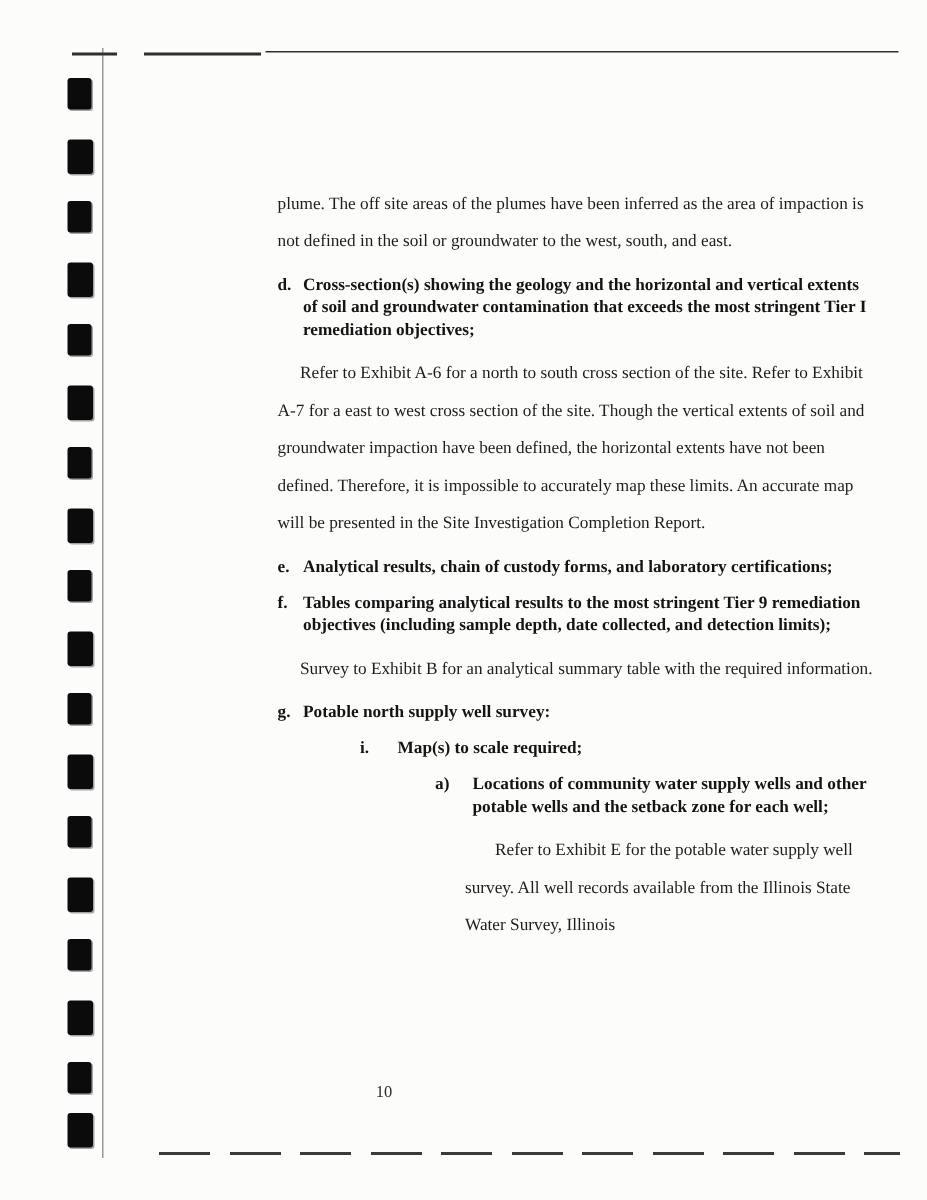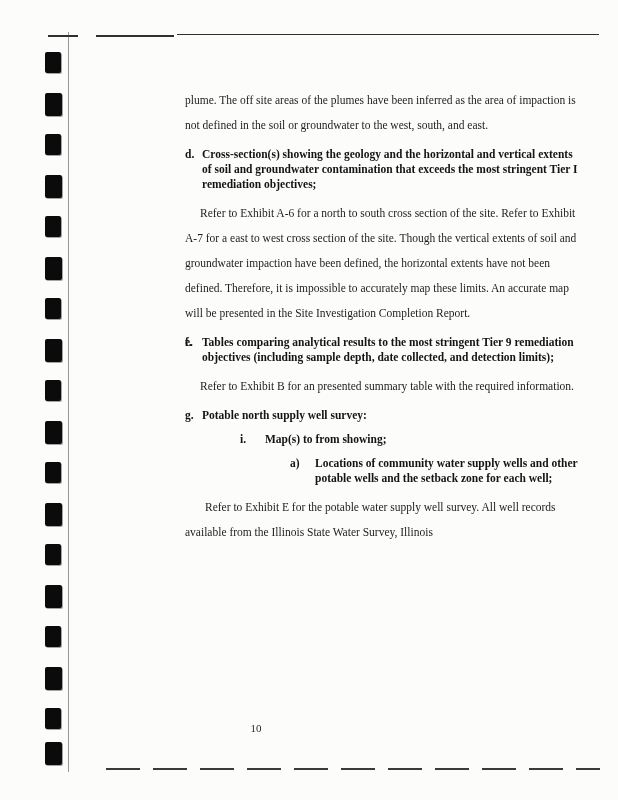--- a/index.html
+++ b/index.html
@@ -27,29 +27,29 @@
     box-shadow:1px 1px 0 rgba(0,0,0,.35);
   }
   .hole:nth-child(odd){ height:21px; width:16px; }
 
   
   .doc {
     position:absolute; left:185px; top:88px; width:398px;
     font-size:11.5px; line-height:25px; color:#1d1d1d;
   }
   .para { margin:0 0 9px; text-indent:15px; text-align:left; }
-  .para.no-indent { text-indent:0; }
+  .para.no-indent { text-indent:0;margin-top:36px; }
   .item {
     position:relative; padding-left:17px; margin:2px 0 9px;
     font-weight:bold; line-height:15px; color:#141414;
   }
   .item > .lbl { position:absolute; left:0; top:0; }
   .item.lvl2 { margin-left:55px;  padding-left:25px; }
   .item.lvl3 { margin-left:105px; padding-left:25px; }
-  .para.lvl3 { text-indent:20px; }
+  .para.lvl3 { margin-left:125px; text-indent:20px; }
 
   .page-number {
     position:absolute; left:0; top:722px; width:512px;
     text-align:center; font-size:11px; color:#2a2a2a;
   }
 </style>
 </head>
 <body>
 
 <div class="scan-line line-top-a"></div>
@@ -85,38 +85,39 @@
 
   <div class="item">
     <span class="lbl">d.</span>
     <span>Cross-section(s) showing the geology and the horizontal and vertical extents of soil and groundwater contamination that exceeds the most stringent Tier I remediation objectives;</span>
   </div>
 
   <p class="para">Refer to Exhibit A-6 for a north to south cross section of the site.  Refer to Exhibit A-7 for a east to west cross section of the site.  Though the vertical extents of soil and groundwater impaction have been defined, the horizontal extents have not been defined.  Therefore, it is impossible to accurately map these limits.  An accurate map will be presented in the Site Investigation Completion Report.</p>
 
   <div class="item">
     <span class="lbl">e.</span>
+    <span>Analytical results, chain of custody forms, and laboratory certifications;</span>
   </div>
 
 
   <div class="item">
     <span class="lbl">f.</span>
     <span>Tables comparing analytical results to the most stringent Tier 9 remediation objectives (including sample depth, date collected, and detection limits);</span>
   </div>
 
-  <p class="para">Refer to Exhibit B for an presented summary table with the required information.</p>
+  <p class="para">Survey to Exhibit B for an analytical summary table with the required information.</p>
 
   <div class="item">
     <span class="lbl">g.</span>
     <span>Potable north supply well survey:</span>
   </div>
 
   <div class="item lvl2">
     <span class="lbl">i.</span>
-    <span>Map(s) to from showing;</span>
+    <span>Map(s) to scale required;</span>
   </div>
 
   <div class="item lvl3">
     <span class="lbl">a)</span>
     <span>Locations of community water supply wells and other potable wells and the setback zone for each well;</span>
   </div>
 
   <p class="para lvl3">Refer to Exhibit E for the potable water supply well survey.  All well records available from the Illinois State Water Survey, Illinois</p>
 
 </div>

